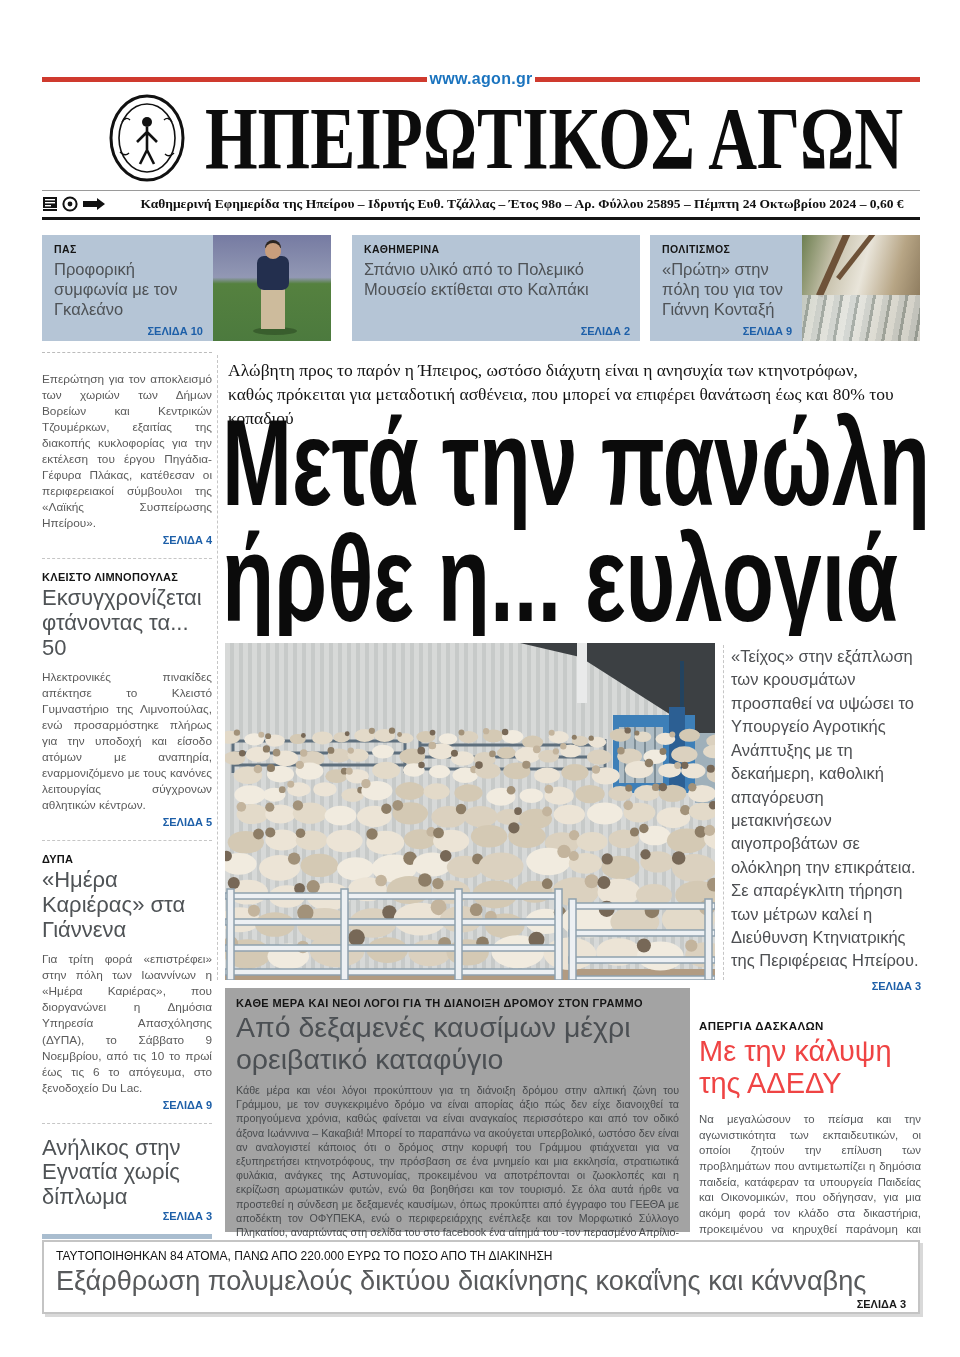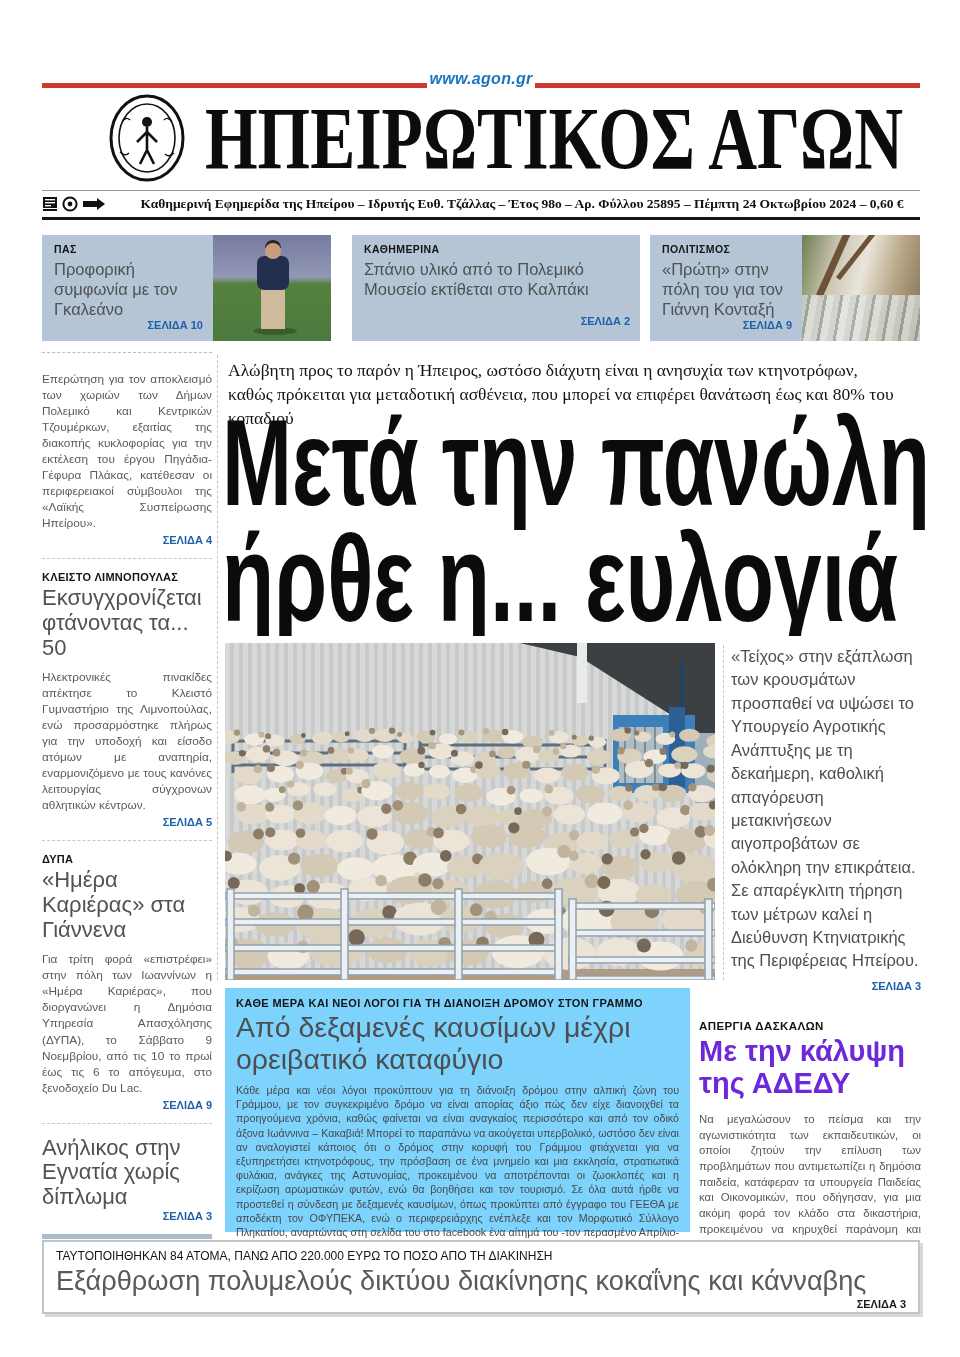--- a/index.html
+++ b/index.html
@@ -1,39 +1,39 @@
 <!DOCTYPE html>
 <html><head>
 <meta charset="utf-8">
 <style>
   html,body{margin:0;padding:0;background:#e9e9e9;}
   .page{position:relative;width:960px;height:1357px;margin:0 auto;background:#ffffff;
         font-family:"Liberation Sans","DejaVu Sans",sans-serif;color:#222;overflow:hidden;}
 
   
-  .urlband{position:absolute;left:42px;top:70px;width:878px;display:flex;align-items:flex-end;gap:2px;font-style:italic;}
+  .urlband{position:absolute;left:42px;top:70px;width:878px;display:flex;align-items:center;gap:2px;}
   .urlband .rule{flex:1;height:5px;background:#cf3a2e;}
   .urlband .url{font-weight:bold;font-size:16px;color:#1b74bf;letter-spacing:.3px;}
 
   
   .emblem{position:absolute;left:104px;top:92px;}
   .masthead-svg{position:absolute;left:205px;top:94px;}
   .masthead-svg text{font-family:"Liberation Serif","DejaVu Serif",serif;font-weight:bold;fill:#0c0c0c;}
 
   
   .dateline-row{position:absolute;left:42px;top:190px;width:878px;height:26px;
      border-top:1px solid #9a9a9a;border-bottom:3px solid #141414;
      display:flex;align-items:center;}
   .dl-icons{display:flex;align-items:center;gap:4px;margin-right:18px;}
   .dateline-text{flex:1;text-align:center;font-family:"Liberation Serif","DejaVu Serif",serif;
      font-weight:bold;font-size:13.5px;color:#111;}
 
   
   .teaser{position:absolute;top:235px;height:106px;background:#b5c5d6;display:flex;}
-  .teaser .txt{flex:1;padding:8px 10px 14px 12px;display:flex;flex-direction:column;}
+  .teaser .txt{flex:1;padding:8px 10px 4px 12px;display:flex;flex-direction:column;}
   .kicker{font-size:10.5px;font-weight:bold;color:#141414;letter-spacing:.4px;}
   .teaser .title{font-size:16.5px;line-height:1.22;color:#4e5256;margin-top:4px;}
   .pageref{font-weight:bold;color:#1d5fa8;font-size:11px;text-align:right;margin-top:auto;}
   .tphoto{width:118px;height:106px;position:relative;overflow:hidden;flex:none;}
   
   .photo-coach{background:linear-gradient(#767ba2 0%,#9298b4 40%,#55813f 46%,#4c7a3e 100%);}
   .coach-head{position:absolute;left:52px;top:8px;width:16px;height:16px;border-radius:50%;background:#c99e7c;}
   .coach-hair{position:absolute;left:52px;top:5px;width:16px;height:8px;border-radius:8px 8px 0 0;background:#2c2520;}
   .coach-torso{position:absolute;left:44px;top:21px;width:32px;height:34px;border-radius:7px;background:#232f4e;}
   .coach-legs{position:absolute;left:48px;top:54px;width:24px;height:40px;background:#cdbb9c;}
@@ -68,30 +68,30 @@
   
   .main-photo{position:absolute;left:225px;top:643px;width:490px;height:337px;overflow:hidden;
      background:repeating-linear-gradient(90deg,#d7d9d8 0 5px,#c7cac9 5px 9px);}
   .main-photo svg{position:absolute;left:0;top:0;}
 
   
   .leadside{position:absolute;left:731px;top:645px;width:190px;font-size:16.5px;line-height:1.42;color:#4d4f52;}
   .leadside .sb-page{margin-top:6px;}
 
   
-  .grammos{position:absolute;left:225px;top:988px;width:465px;height:244px;background:#7dd3fc;
+  .grammos{position:absolute;left:225px;top:988px;width:465px;height:244px;background:#a3a3a3;
      box-sizing:border-box;padding:9px 11px 7px;}
   .grammos .kicker{font-size:11px;}
   .g-title{font-size:28.5px;line-height:1.12;color:#4b4f53;margin-top:3px;}
   .g-body{font-size:10.7px;line-height:1.33;color:#474a4d;text-align:justify;margin-top:7px;}
   .g-page{font-weight:bold;color:#17508f;font-size:11.5px;text-align:right;margin-top:2px;}
 
   
   .strike{position:absolute;left:699px;top:1020px;width:222px;}
-  .s-title{font-size:29px;line-height:1.1;color:#6d28d9;margin-top:4px;font-weight:bold;}
+  .s-title{font-size:29px;line-height:1.1;color:#ef4444;margin-top:4px;}
   .s-body{font-size:11.4px;line-height:1.38;color:#55585b;text-align:justify;margin-top:12px;}
 
   
   .bottomstrip{position:absolute;left:42px;top:1240px;width:878px;height:74px;box-sizing:border-box;
      border:2px solid #c4c4c4;box-shadow:3px 3px 0 #d9d9d9;background:#fff;padding:7px 12px 0;}
   .b-kicker{font-size:12px;font-weight:normal;color:#141414;}
   .b-title{font-size:28px;color:#585a5c;white-space:nowrap;margin-top:2px;transform:scaleX(.97);transform-origin:left;}
   .b-page{font-weight:bold;color:#1a1a1a;font-size:11px;text-align:right;margin-top:1px;}
 </style>
 </head>
@@ -170,21 +170,21 @@
     </div>
     <div class="tphoto photo-art">
       <div class="art-trunk" style="left:28px;top:-6px;width:7px;height:70px;"></div>
       <div class="art-trunk" style="left:52px;top:-10px;width:5px;height:60px;transform:rotate(38deg);"></div>
       <div class="art-water"></div>
     </div>
   </div>
 
   <div class="sidebar">
     <div>
-      <div class="sb-body">Επερώτηση για τον αποκλεισμό των χωριών των Δήμων Πολεμικό και Κεντρικών Τζουμέρκων, εξαιτίας της διακοπής κυκλοφορίας για την εκτέλεση του έργου Πηγάδια-Γέφυρα Πλάκας, κατέθεσαν οι περιφερειακοί σύμβουλοι της «Λαϊκής Συσπείρωσης Ηπείρου».</div>
+      <div class="sb-body">Επερώτηση για τον αποκλεισμό των χωριών των Δήμων Βορείων και Κεντρικών Τζουμέρκων, εξαιτίας της διακοπής κυκλοφορίας για την εκτέλεση του έργου Πηγάδια-Γέφυρα Πλάκας, κατέθεσαν οι περιφερειακοί σύμβουλοι της «Λαϊκής Συσπείρωσης Ηπείρου».</div>
       <div class="sb-page">ΣΕΛΙΔΑ 4</div>
     </div>
     <div class="sb-sep"></div>
     <div>
       <div class="sb-kicker">ΚΛΕΙΣΤΟ ΛΙΜΝΟΠΟΥΛΑΣ</div>
       <div class="sb-title">Εκσυγχρονίζεται φτάνοντας τα... 50</div>
       <div class="sb-body">Ηλεκτρονικές πινακίδες απέκτησε το Κλειστό Γυμναστήριο της Λιμνοπούλας, ενώ προσαρμόστηκε πλήρως για την υποδοχή και είσοδο ατόμων με αναπηρία, εναρμονιζόμενο με τους κανόνες λειτουργίας σύγχρονων αθλητικών κέντρων.</div>
       <div class="sb-page">ΣΕΛΙΔΑ 5</div>
     </div>
     <div class="sb-sep"></div>

